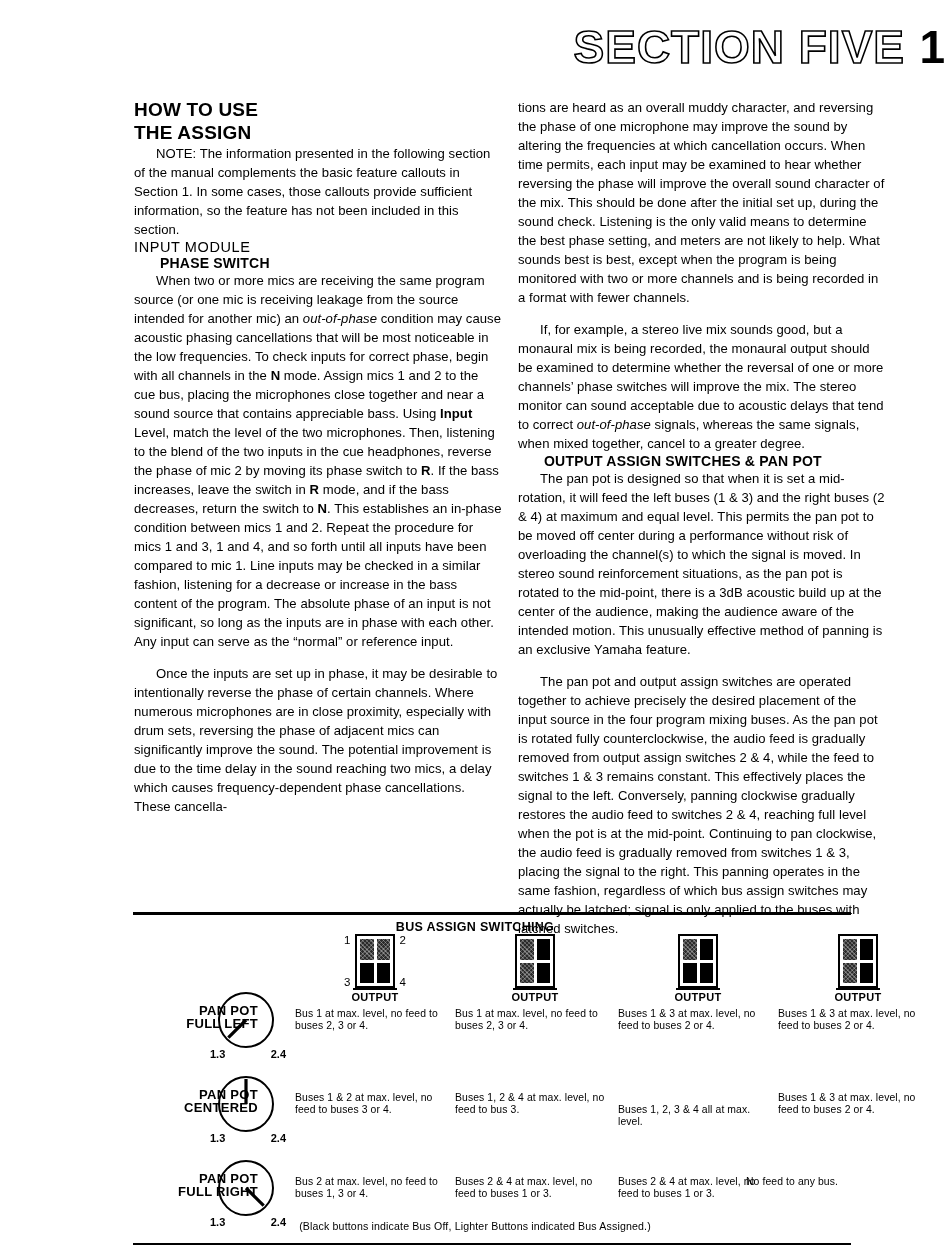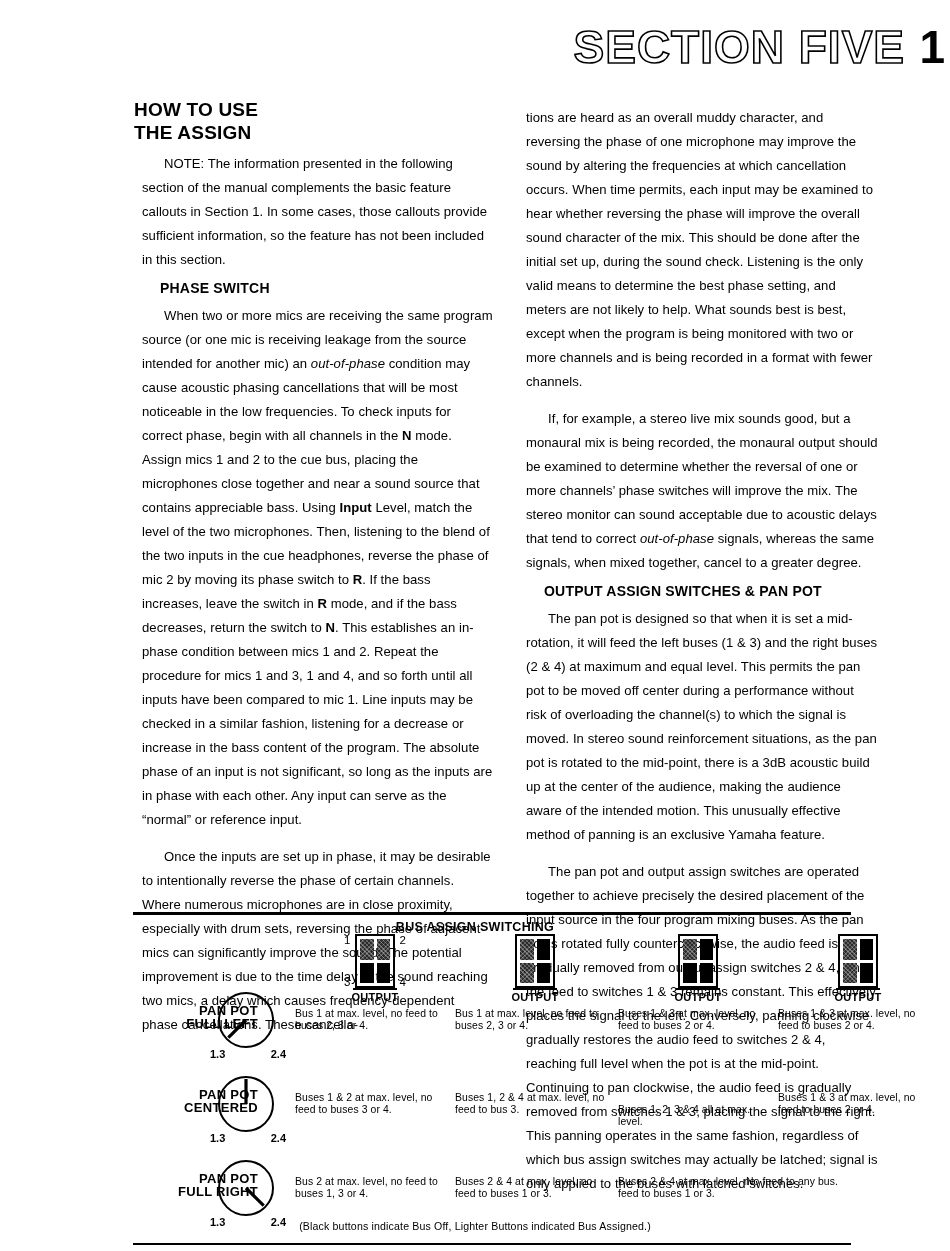--- a/index.html
+++ b/index.html
@@ -55,22 +55,22 @@
   }
   h3.sub-head {
     font-size: 14px;
     font-weight: bold;
     margin: 0;
     letter-spacing: 0.2px;
     padding-left: 26px;
   }
   p.body {
     font-size: 13.1px;
-    line-height: 24px;
-    margin: 8px;
+    line-height: 19px;
+    margin: 0;
     text-align: left;
     letter-spacing: 0.05px;
   }
   p.body.indent { text-indent: 22px; }
   p.gap { margin-top: 13px; }
   .sp-note { margin-top: 80px; }
   .sp-inputmod { margin-top: 45px; }
 
   b.inl { font-weight: bold; }
   i.inl { font-style: italic; }
@@ -235,20 +235,21 @@
 <div id="columns">
 
   <div class="col left">
     <h1 class="doc-title">
       <span>HOW TO USE</span><br>
       <span>THE ASSIGN</span>
     </h1>
 
     <p class="body indent sp-note">NOTE: The information presented in the following section of the manual complements the basic feature callouts in Section 1. In some cases, those callouts provide sufficient information, so the feature has not been included in this section.</p>
 
+    <h2 class="sec-head sp-inputmod">INPUT MODULE</h2>
     <h3 class="sub-head">PHASE SWITCH</h3>
 
     <p class="body indent"><span>When two or more mics are receiving the same program source (or one mic is receiving leakage from the source intended for another mic) an </span><i class="inl">out-of-phase</i><span> condition may cause acoustic phasing cancellations that will be most noticeable in the low frequencies. To check inputs for correct phase, begin with all channels in the </span><b class="inl">N</b><span> mode. Assign mics 1 and 2 to the cue bus, placing the microphones close together and near a sound source that contains appreciable bass. Using </span><b class="inl">Input</b><span> Level, match the level of the two microphones. Then, listening to the blend of the two inputs in the cue headphones, reverse the phase of mic 2 by moving its phase switch to </span><b class="inl">R</b><span>. If the bass increases, leave the switch in </span><b class="inl">R</b><span> mode, and if the bass decreases, return the switch to </span><b class="inl">N</b><span>. This establishes an in-phase condition between mics 1 and 2. Repeat the procedure for mics 1 and 3, 1 and 4, and so forth until all inputs have been compared to mic 1. Line inputs may be checked in a similar fashion, listening for a decrease or increase in the bass content of the program. The absolute phase of an input is not significant, so long as the inputs are in phase with each other. Any input can serve as the “normal” or reference input.</span></p>
 
     <p class="body indent gap">Once the inputs are set up in phase, it may be desirable to intentionally reverse the phase of certain channels. Where numerous microphones are in close proximity, especially with drum sets, reversing the phase of adjacent mics can significantly improve the sound. The potential improvement is due to the time delay in the sound reaching two mics, a delay which causes frequency-dependent phase cancellations. These cancella-</p>
   </div>
 
   <div class="col right">
     <p class="body">tions are heard as an overall muddy character, and reversing the phase of one microphone may improve the sound by altering the frequencies at which cancellation occurs. When time permits, each input may be examined to hear whether reversing the phase will improve the overall sound character of the mix. This should be done after the initial set up, during the sound check. Listening is the only valid means to determine the best phase setting, and meters are not likely to help. What sounds best is  best, except when the program is being monitored with two or more channels and is being recorded in a format with fewer channels.</p>
 

